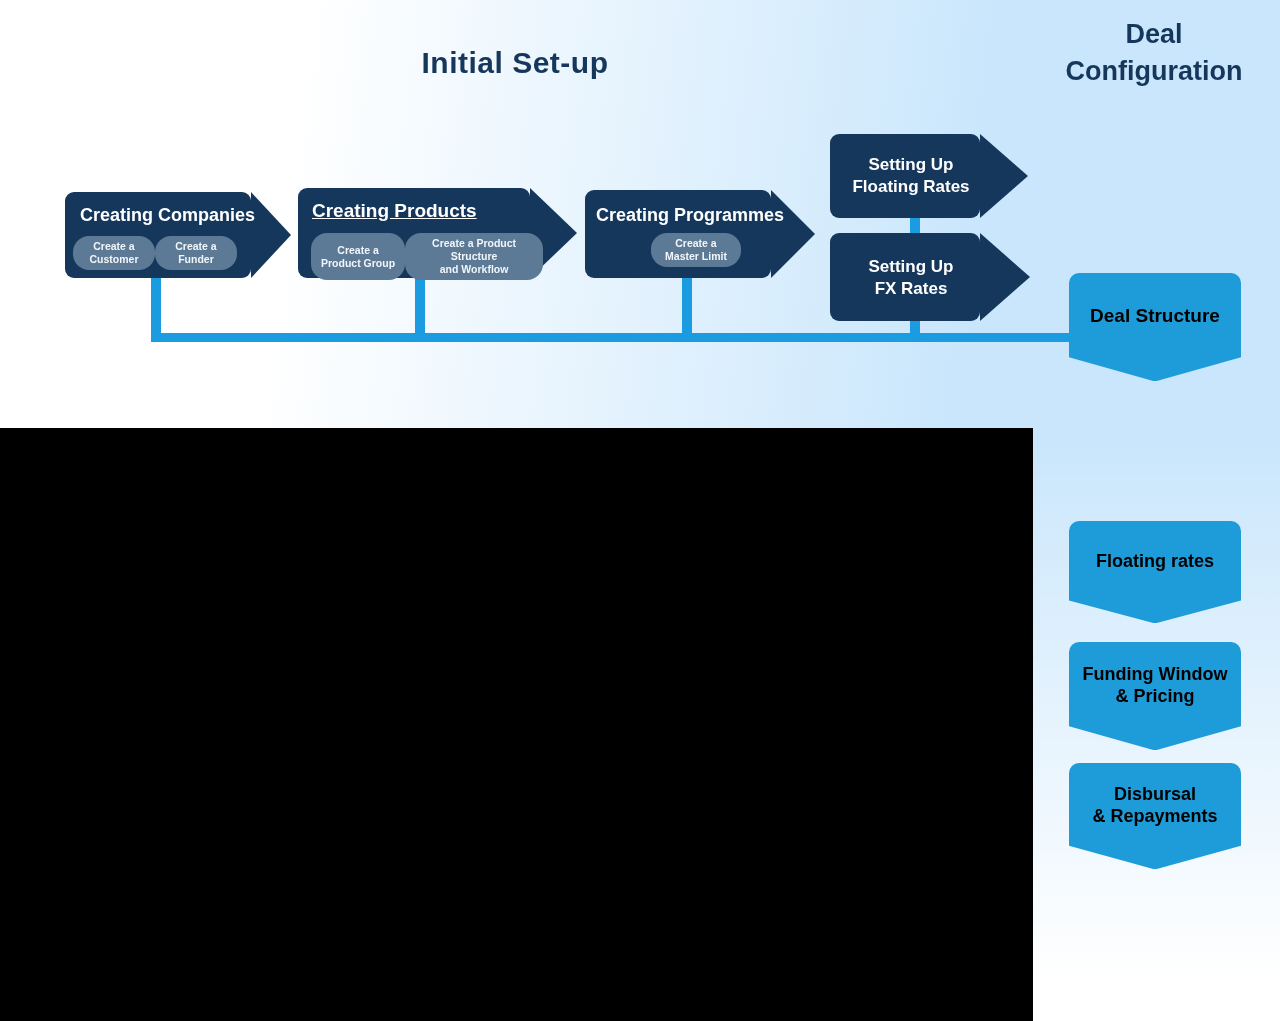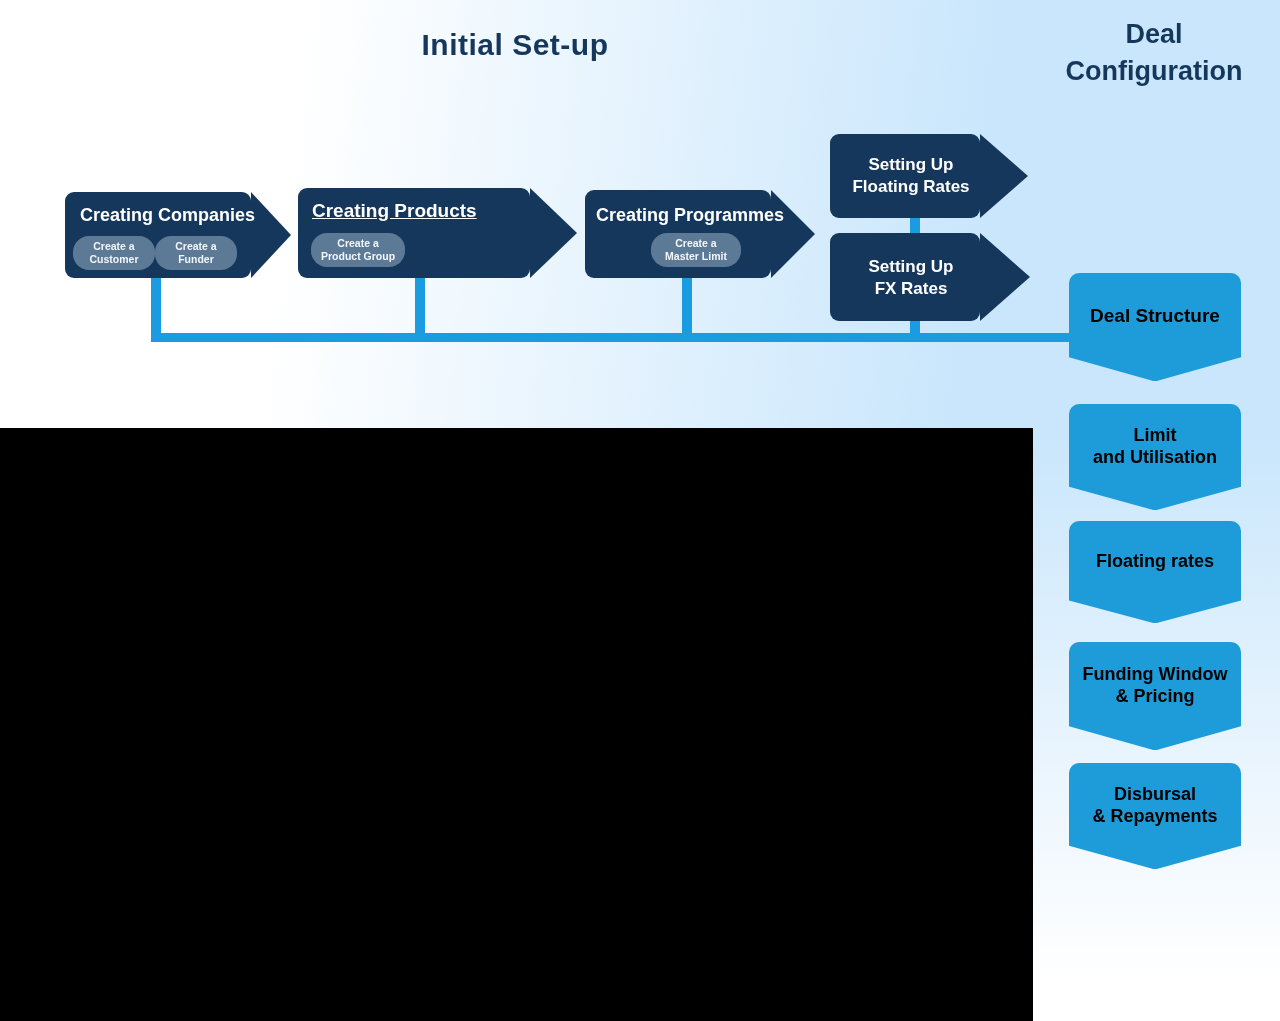--- a/index.html
+++ b/index.html
@@ -4,21 +4,21 @@
 <style>
   html,body{margin:0;padding:0;background:#fff;}
   .canvas{
     position:relative;width:1280px;height:1021px;overflow:hidden;
     font-family:"Liberation Sans",sans-serif;
     background:
       linear-gradient(to bottom, rgba(255,255,255,0) 42%, #ffffff 96%),
       linear-gradient(97deg, #ffffff 22%, #c9e6fc 72%);
   }
   .heading{position:absolute;color:#16375c;font-weight:700;text-align:center;white-space:pre-line;}
-  #h-initial{left:315px;top:28px;width:400px;font-size:30px;letter-spacing:.5px;}
+  #h-initial{left:315px;top:46px;width:400px;font-size:30px;letter-spacing:.5px;}
   #h-dealconfig{left:1040px;top:16px;width:228px;font-size:27px;line-height:37px;}
 
   
   .connector{position:absolute;background:#1b9ce0;}
   #c-h{left:153px;top:333px;width:916px;height:9px;}
   #c-v1{left:151px;top:278px;width:10px;height:64px;}
   #c-v2{left:415px;top:277px;width:10px;height:58px;}
   #c-v3{left:682px;top:276px;width:10px;height:59px;}
   #c-v4{left:910px;top:217px;width:10px;height:17px;}
   #c-v5{left:910px;top:317px;width:10px;height:18px;}
@@ -112,20 +112,22 @@
     </div>
   </div>
 
   <div class="arrow" id="step-products">
     <div class="arrow-body"></div>
     <div class="arrow-tip"></div>
     <div class="arrow-title">Creating Products</div>
     <div class="pill-row">
       <div class="pill">Create a
 Product Group</div>
+      <div class="pill">Create a Product Structure
+and Workflow</div>
     </div>
   </div>
 
   <div class="arrow" id="step-programmes">
     <div class="arrow-body"></div>
     <div class="arrow-tip"></div>
     <div class="arrow-title">Creating Programmes</div>
     <div class="pill-row">
       <div class="pill">Create a
 Master Limit</div>
@@ -142,24 +144,20 @@
   <div class="arrow" id="step-fx">
     <div class="arrow-body"></div>
     <div class="arrow-tip"></div>
     <div class="arrow-title">Setting Up
 FX Rates</div>
   </div>
 
   <div class="ribbon" id="ribbon-0">
     <span class="ribbon-label">Deal Structure</span>
   </div>
-  <div class="ribbon" id="ribbon-1">
-    <span class="ribbon-label">Limit
-and Utilisation</span>
-  </div>
   <div class="ribbon" id="ribbon-2">
     <span class="ribbon-label">Floating rates</span>
   </div>
   <div class="ribbon" id="ribbon-3">
     <span class="ribbon-label">Funding Window
 &amp; Pricing</span>
   </div>
   <div class="ribbon" id="ribbon-4">
     <span class="ribbon-label">Disbursal
 &amp; Repayments</span>

